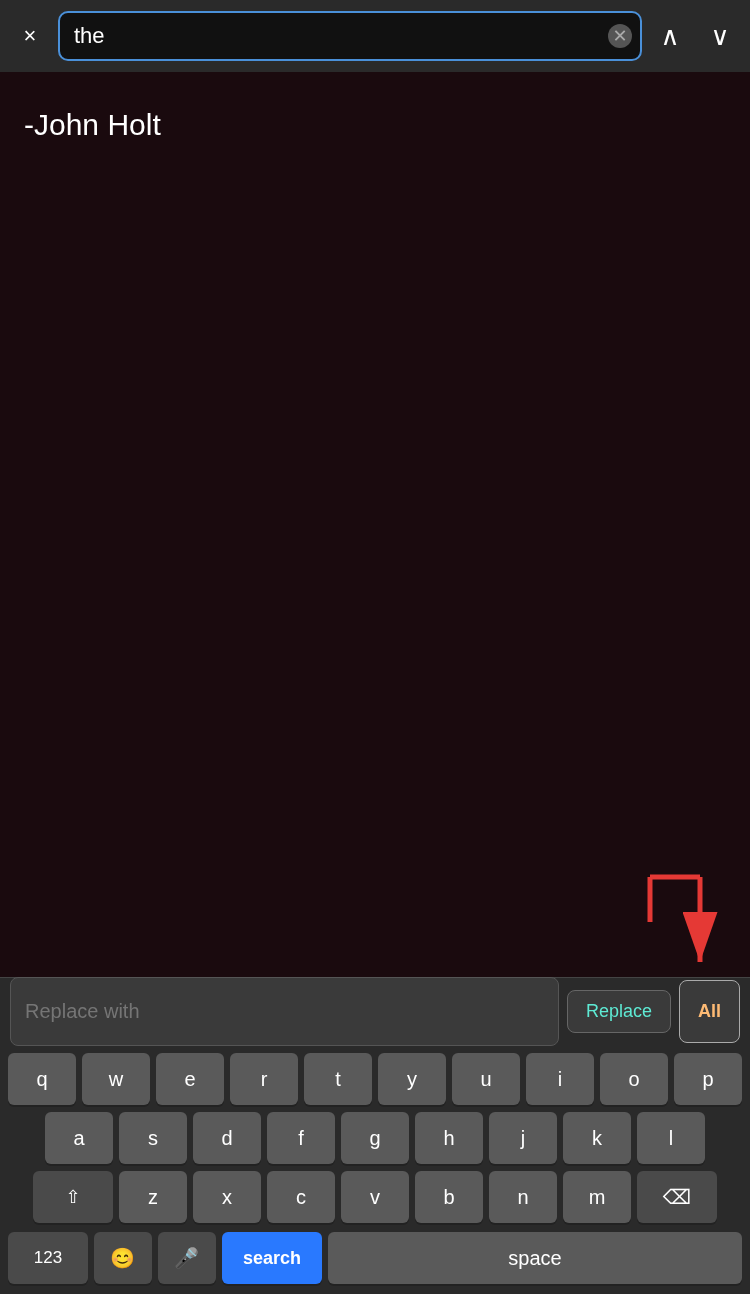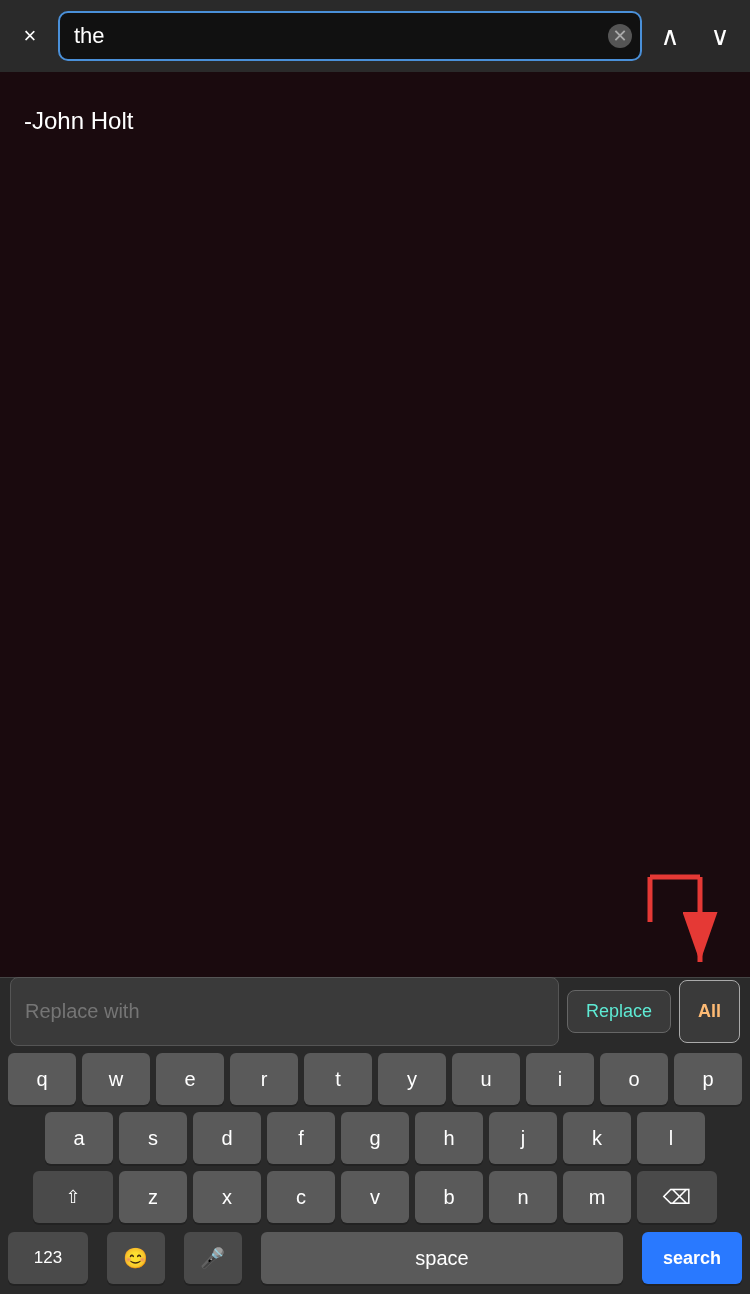--- a/index.html
+++ b/index.html
@@ -90,21 +90,21 @@
     .highlight-green {
       background-color: #5a7a3a;
       border-radius: 3px;
       padding: 0 1px;
     }
     .content-quote {
       margin-bottom: 24px;
     }
     .content-author {
       color: #fff;
-      font-size: 24px;
+      font-size: 30px;
     }
 
     
     .replace-bar {
       display: flex;
       align-items: center;
       background: #2a2a2a;
       padding: 12px 10px;
       gap: 8px;
       height: 68px;
@@ -206,21 +206,21 @@
     .key-search {
       background: #2979ff;
       max-width: 100px;
       flex: 1.8;
       font-size: 18px;
       font-weight: 600;
     }
     .bottom-row {
       display: flex;
       justify-content: center;
-      gap: 19px;
+      gap: 6px;
       padding: 2px 4px 6px 4px;
     }
 
     .replace-section {
       position: relative;
     }
 
     .red-arrow-svg {
       position: absolute;
       right: 10px;
@@ -309,16 +309,16 @@
     <div class="key">b</div>
     <div class="key">n</div>
     <div class="key">m</div>
     <div class="key key-backspace">⌫</div>
   </div>
 
   <div class="bottom-row">
     <div class="key key-numbers">123</div>
     <div class="key key-emoji">😊</div>
     <div class="key key-mic">🎤</div>
+    <div class="key key-search">search</div>
     <div class="key key-space">space</div>
-    <div class="key key-search">search</div>
   </div>
 </div>
 
 </body></html>

